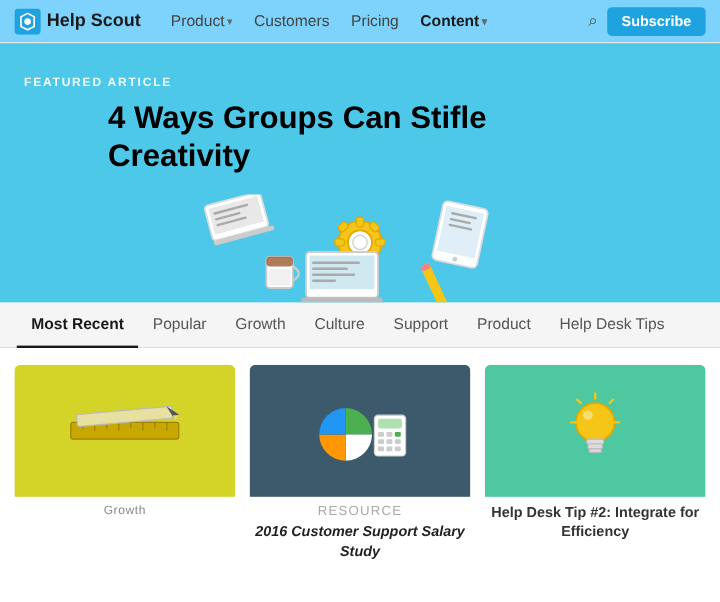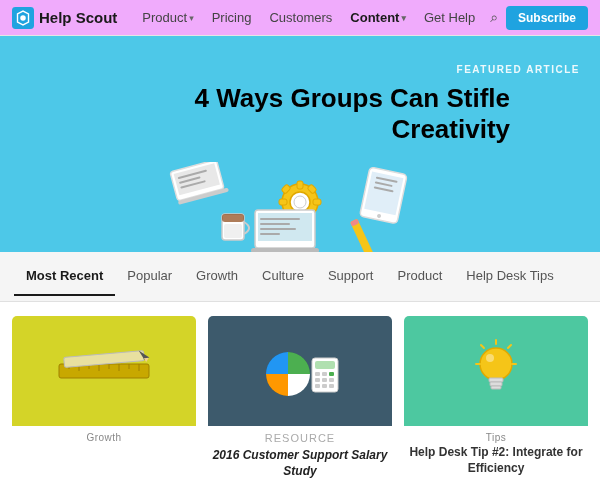--- a/index.html
+++ b/index.html
@@ -1,21 +1,21 @@
 <!DOCTYPE html>
 <html><head>
   <meta charset="utf-8">
   <style>
     * { margin: 0; padding: 0; box-sizing: border-box; }
     body { font-family: -apple-system, BlinkMacSystemFont, 'Segoe UI', Helvetica, Arial, sans-serif; font-size: 14px; color: #333; background: #fff; width: 600px; overflow-x: hidden; }
 
     
     nav {
       display: flex; align-items: center; height: 36px; padding: 0 12px;
-      border-bottom: 1px solid #e5e5e5; background: #f0abfc;
+      border-bottom: 1px solid #e5e5e5; background: #7dd3fc;
     }
     .nav-logo { display: flex; align-items: center; gap: 5px; margin-right: 18px; text-decoration: none; }
     .nav-logo-icon { width: 22px; height: 22px; }
     .nav-logo-text { font-weight: 700; font-size: 15px; color: #1a1a1a; }
     .nav-links { display: flex; align-items: center; gap: 4px; flex: 1; }
     .nav-link {
       font-size: 13px; color: #444; text-decoration: none; padding: 4px 7px;
       cursor: pointer; display: flex; align-items: center; gap: 2px;
     }
     .nav-link.active { font-weight: 600; color: #1a1a1a; }
@@ -23,21 +23,21 @@
     .nav-right { display: flex; align-items: center; gap: 8px; }
     .nav-search-icon { font-size: 14px; color: #555; cursor: pointer; }
     .subscribe-btn {
       background: #1fa3e0; color: #fff; border: none; border-radius: 4px;
       padding: 5px 12px; font-size: 12px; font-weight: 600; cursor: pointer;
     }
 
     
     .hero {
       background: #4dc8e8;
-      text-align: right;
+      text-align: left;
       padding: 28px 20px 0;
       position: relative;
       min-height: 185px;
       overflow: hidden;
     }
     .hero-label {
       font-size: 10px; font-weight: 700; letter-spacing: 1.5px;
       color: #fff; text-transform: uppercase; margin-bottom: 8px; opacity: 0.9;
     }
     .hero-title {
@@ -45,21 +45,21 @@
       max-width: 420px; margin: 0 auto 12px;
     }
     .hero-illustration {
       display: flex; justify-content: center; align-items: flex-end;
       height: 95px; position: relative;
     }
 
     
     .tabs-bar {
       background: #f5f5f5; border-bottom: 1px solid #e0e0e0;
-      display: flex; padding: 0 14px; height: 50px; align-items: center;
+      display: flex; padding: 0 14px; height: 38px; align-items: center;
     }
     .tab {
       font-size: 13px; color: #555; padding: 0 12px; height: 38px;
       display: flex; align-items: center; cursor: pointer; border-bottom: 2px solid transparent;
     }
     .tab.active { font-weight: 700; color: #1a1a1a; border-bottom: 2px solid #1a1a1a; }
 
     
     .cards-section { padding: 14px 12px; background: #fff; }
     .cards-grid { display: grid; grid-template-columns: 1fr 1fr 1fr; gap: 12px; }
@@ -86,31 +86,28 @@
       <circle cx="16" cy="16" r="4" fill="#fff"></circle>
     </svg>
     <span class="nav-logo-text">Help Scout</span>
   </a>
   <div class="nav-links">
     <a class="nav-link" href="#">
       <span>Product</span>
       <span class="nav-link-arrow">▾</span>
     </a>
     <a class="nav-link" href="#">
+      <span>Customers</span>
+    </a>
+    <a class="nav-link" href="#">
       <span>Pricing</span>
-    </a>
-    <a class="nav-link" href="#">
-      <span>Customers</span>
     </a>
     <a class="nav-link active" href="#">
       <span>Content</span>
       <span class="nav-link-arrow">▾</span>
-    </a>
-    <a class="nav-link" href="#">
-      <span>Get Help</span>
     </a>
   </div>
   <div class="nav-right">
     <span class="nav-search-icon">⌕</span>
     <button class="subscribe-btn">Subscribe</button>
   </div>
 </nav>
 
 <div class="hero">
   <div class="hero-label">Featured Article</div>
@@ -264,19 +261,18 @@
           <circle cx="44" cy="22" r="4" fill="#fff" opacity="0.4"></circle>
 
           <line x1="50" y1="8" x2="50" y2="4" stroke="#f5c518" stroke-width="2" stroke-linecap="round"></line>
           <line x1="62" y1="12" x2="65" y2="9" stroke="#f5c518" stroke-width="2" stroke-linecap="round"></line>
           <line x1="38" y1="12" x2="35" y2="9" stroke="#f5c518" stroke-width="2" stroke-linecap="round"></line>
           <line x1="66" y1="28" x2="70" y2="28" stroke="#f5c518" stroke-width="2" stroke-linecap="round"></line>
           <line x1="34" y1="28" x2="30" y2="28" stroke="#f5c518" stroke-width="2" stroke-linecap="round"></line>
         </svg>
       </div>
       <div class="card-body">
-        <div class="card-category">Tips</div>
         <div class="card-title">Help Desk Tip #2: Integrate for Efficiency</div>
       </div>
     </div>
 
   </div>
 </div>
 
 </body></html>

